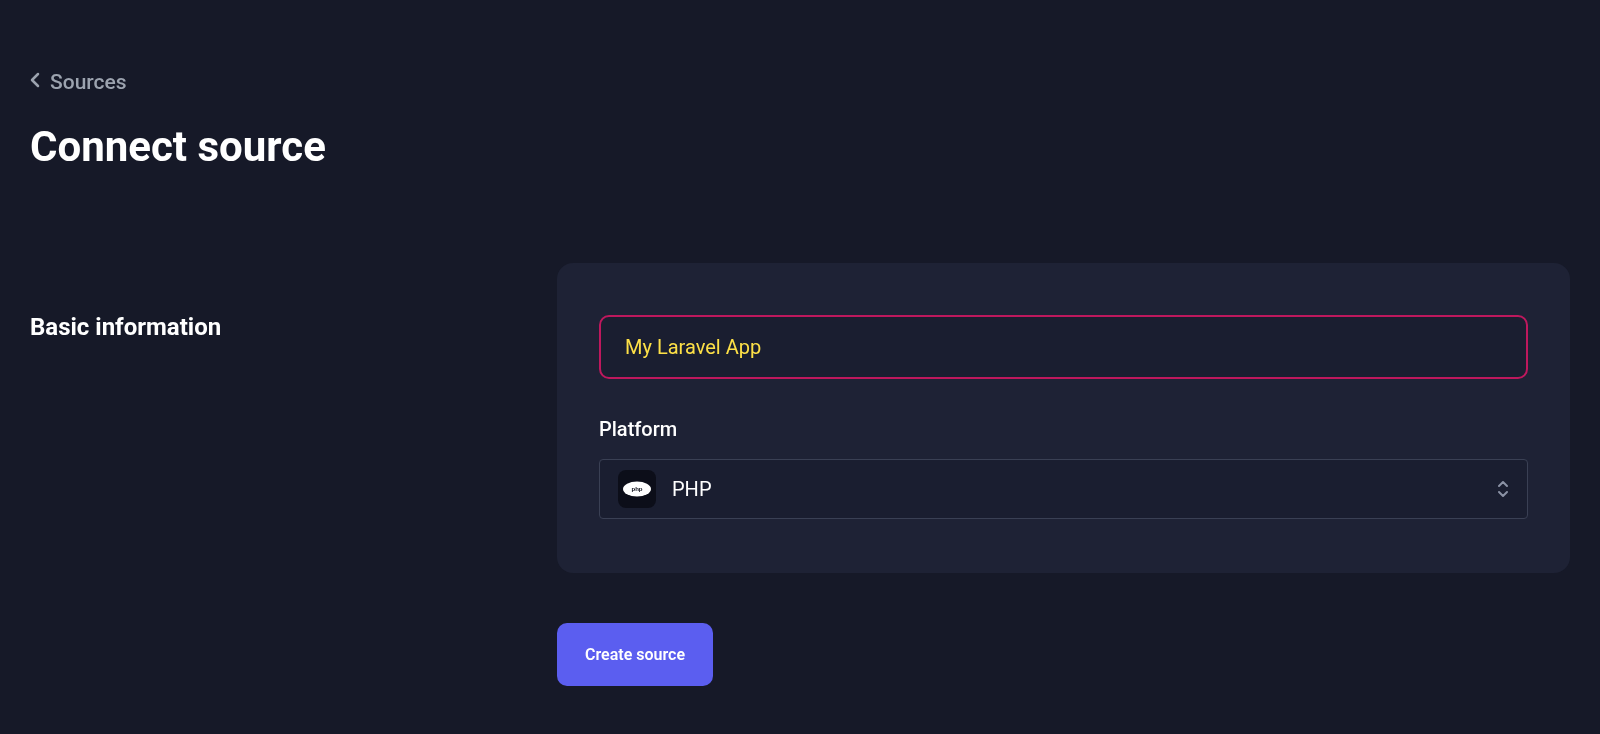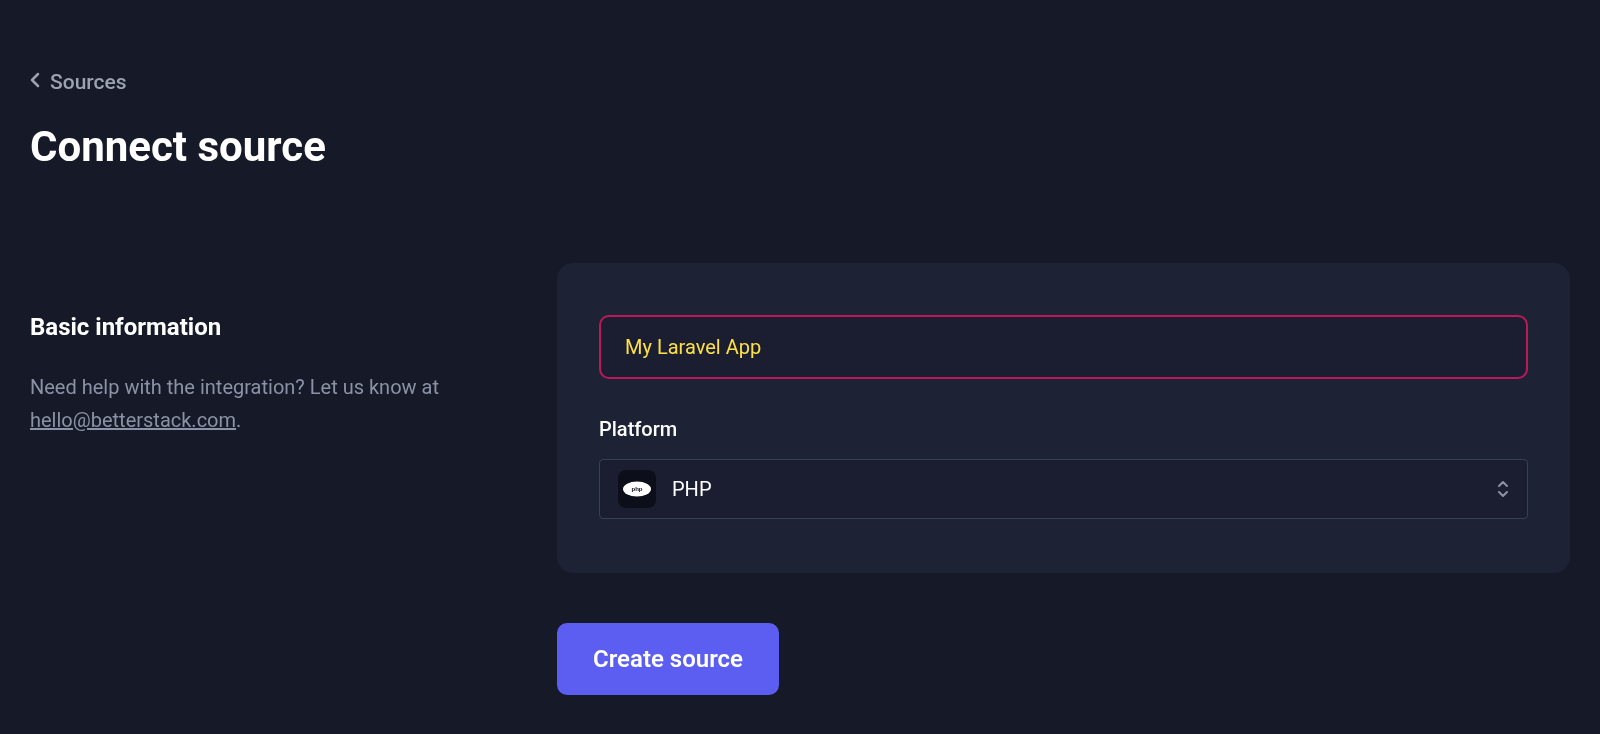--- a/index.html
+++ b/index.html
@@ -135,22 +135,22 @@
     .select-arrows svg {
       width: 12px;
       height: 8px;
     }
     .submit-button {
       margin-top: 50px;
       background-color: #5b5ef0;
       color: #ffffff;
       border: none;
       border-radius: 10px;
-      padding: 22px 36px;
-      font-size: 24px;
+      padding: 22px 28px;
+      font-size: 16px;
       font-weight: 600;
       cursor: pointer;
       font-family: inherit;
     }
   </style>
 </head>
 <body>
 
 <div class="breadcrumb">
   <span>
@@ -159,23 +159,20 @@
     </svg>
   </span>
   <a class="breadcrumb-link">Sources</a>
 </div>
 
 <h1 class="page-title">Connect source</h1>
 
 <div class="content-layout">
   <div class="left-column">
     <h2 class="section-title">Basic information</h2>
-    <p class="help-text">
-      <span>Need help with the integration? Let us know at </span><a>hello@betterstack.com</a><span>.</span>
-    </p>
   </div>
 
   <div class="right-column">
     <div class="form-card">
       <div class="form-group">
         <input type="text" class="text-input" value="My Laravel App" style="">
       </div>
       <div class="form-group">
         <label class="form-label">Platform</label>
         <div class="select-wrapper">

